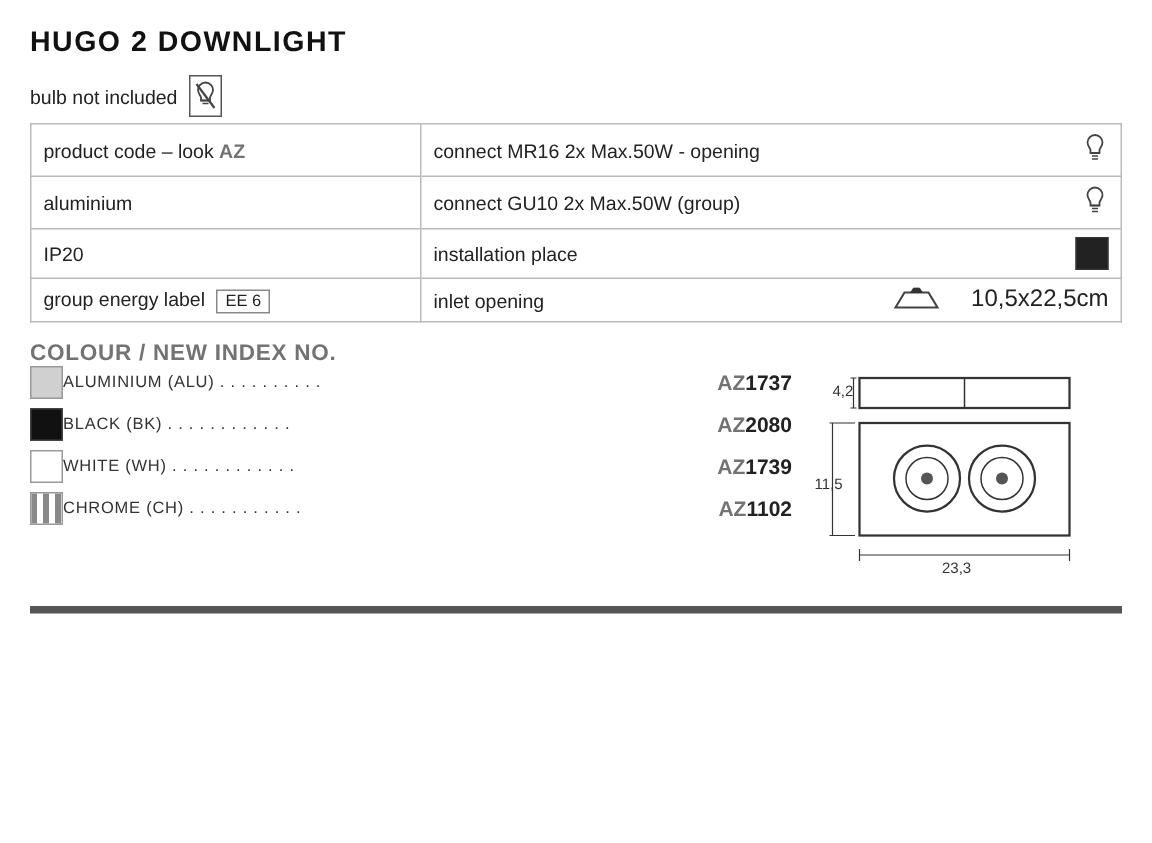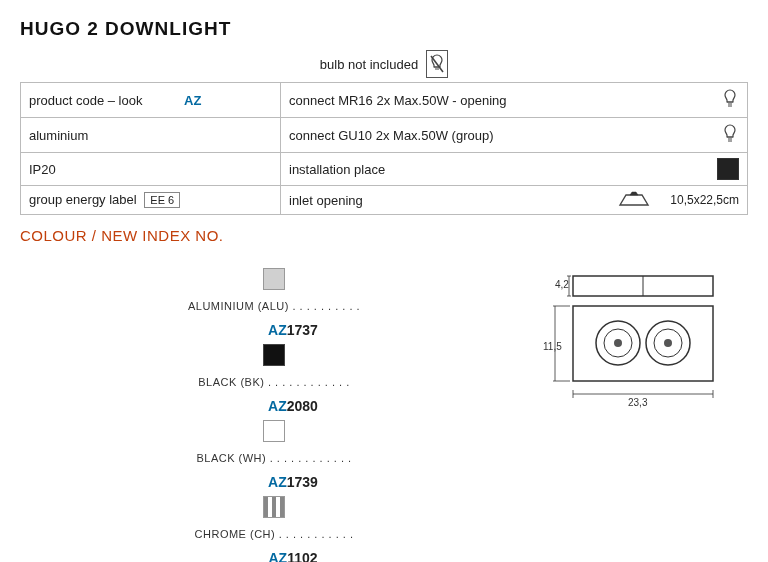--- a/index.html
+++ b/index.html
@@ -14,21 +14,21 @@
     }
     .page-title {
       font-size: 19px;
       font-weight: 900;
       letter-spacing: 1px;
       margin-bottom: 10px;
       color: #111;
     }
     .bulb-row {
       display: flex;
-      justify-content: center;
+      justify-content: flex-start;
       align-items: center;
       gap: 8px;
       margin-bottom: 4px;
     }
     .bulb-label {
       font-size: 13px;
       color: #222;
     }
     .bulb-icon {
       width: 22px;
@@ -50,21 +50,21 @@
       font-size: 13px;
       vertical-align: middle;
     }
     .spec-table td:first-child {
       width: 260px;
       background: #fff;
     }
     .spec-table td:last-child {
       background: #fff;
     }
-    .orange { color: #0369a1; font-weight: bold; margin-left: 38px; }
+    .orange { color: #737373; font-weight: bold; }
     .energy-badge {
       display: inline-flex;
       align-items: center;
       border: 1px solid #888;
       padding: 1px 5px;
       font-size: 11px;
       margin-left: 4px;
     }
     .right-cell {
       display: flex;
@@ -96,38 +96,36 @@
     .inlet-icon {
       display: flex;
       align-items: center;
       gap: 2px;
     }
 
     
     .colour-section { margin-top: 8px; }
     .colour-title {
       font-size: 15px;
-      font-weight: normal;
+      font-weight: bold;
       letter-spacing: 0.5px;
-      margin-bottom: 24px;
-      color: #c2410c;
+      margin-bottom: 0;
+      color: #737373;
     }
     .colour-grid {
       display: flex;
       gap: 0;
     }
     .colour-list {
       flex: 1;
     }
     .colour-item {
       display: flex;
       align-items: center;
       margin-bottom: 6px;
-      gap: 10px;
-      flex-direction: column;
     }
     .colour-swatch {
       width: 22px;
       height: 22px;
       border: 1px solid #999;
       flex-shrink: 0;
     }
     .swatch-alu { background: #d0d0d0; }
     .swatch-black { background: #111; border-color: #444; }
     .swatch-white { background: #fff; }
@@ -249,21 +247,21 @@
         </td>
         <td>
           <div class="inlet-cell">
             <span>inlet opening</span>
             <div class="inlet-icon">
 
               <svg width="36" height="18" viewBox="0 0 36 18">
                 <polygon points="4,14 10,4 26,4 32,14" fill="none" stroke="#444" stroke-width="1.4"></polygon>
                 <polygon points="14,4 22,4 20,1 16,1" fill="#333" stroke="#333" stroke-width="0.5"></polygon>
               </svg>
-              <span style="font-size:12px; margin-left:16px;">10,5x22,5cm</span>
+              <span style="font-size:16px; margin-left:16px;">10,5x22,5cm</span>
             </div>
           </div>
         </td>
       </tr>
     </tbody>
   </table>
 
   <div class="colour-section">
     <div class="colour-title">COLOUR / NEW INDEX NO.</div>
 
@@ -282,21 +280,21 @@
         <div class="colour-item">
           <div class="colour-swatch swatch-black"></div>
           <span class="colour-label">BLACK (BK) . . . . . . . . . . . .</span>
           <span class="colour-code">
             <span class="orange">AZ</span><span>2080</span>
           </span>
         </div>
 
         <div class="colour-item">
           <div class="colour-swatch swatch-white"></div>
-          <span class="colour-label">BLACK (WH) . . . . . . . . . . . .</span>
+          <span class="colour-label">WHITE (WH) . . . . . . . . . . . .</span>
           <span class="colour-code">
             <span class="orange">AZ</span><span>1739</span>
           </span>
         </div>
 
         <div class="colour-item">
           <div class="colour-swatch swatch-chrome"></div>
           <span class="colour-label">CHROME (CH) . . . . . . . . . . .</span>
           <span class="colour-code">
             <span class="orange">AZ</span><span>1102</span>

